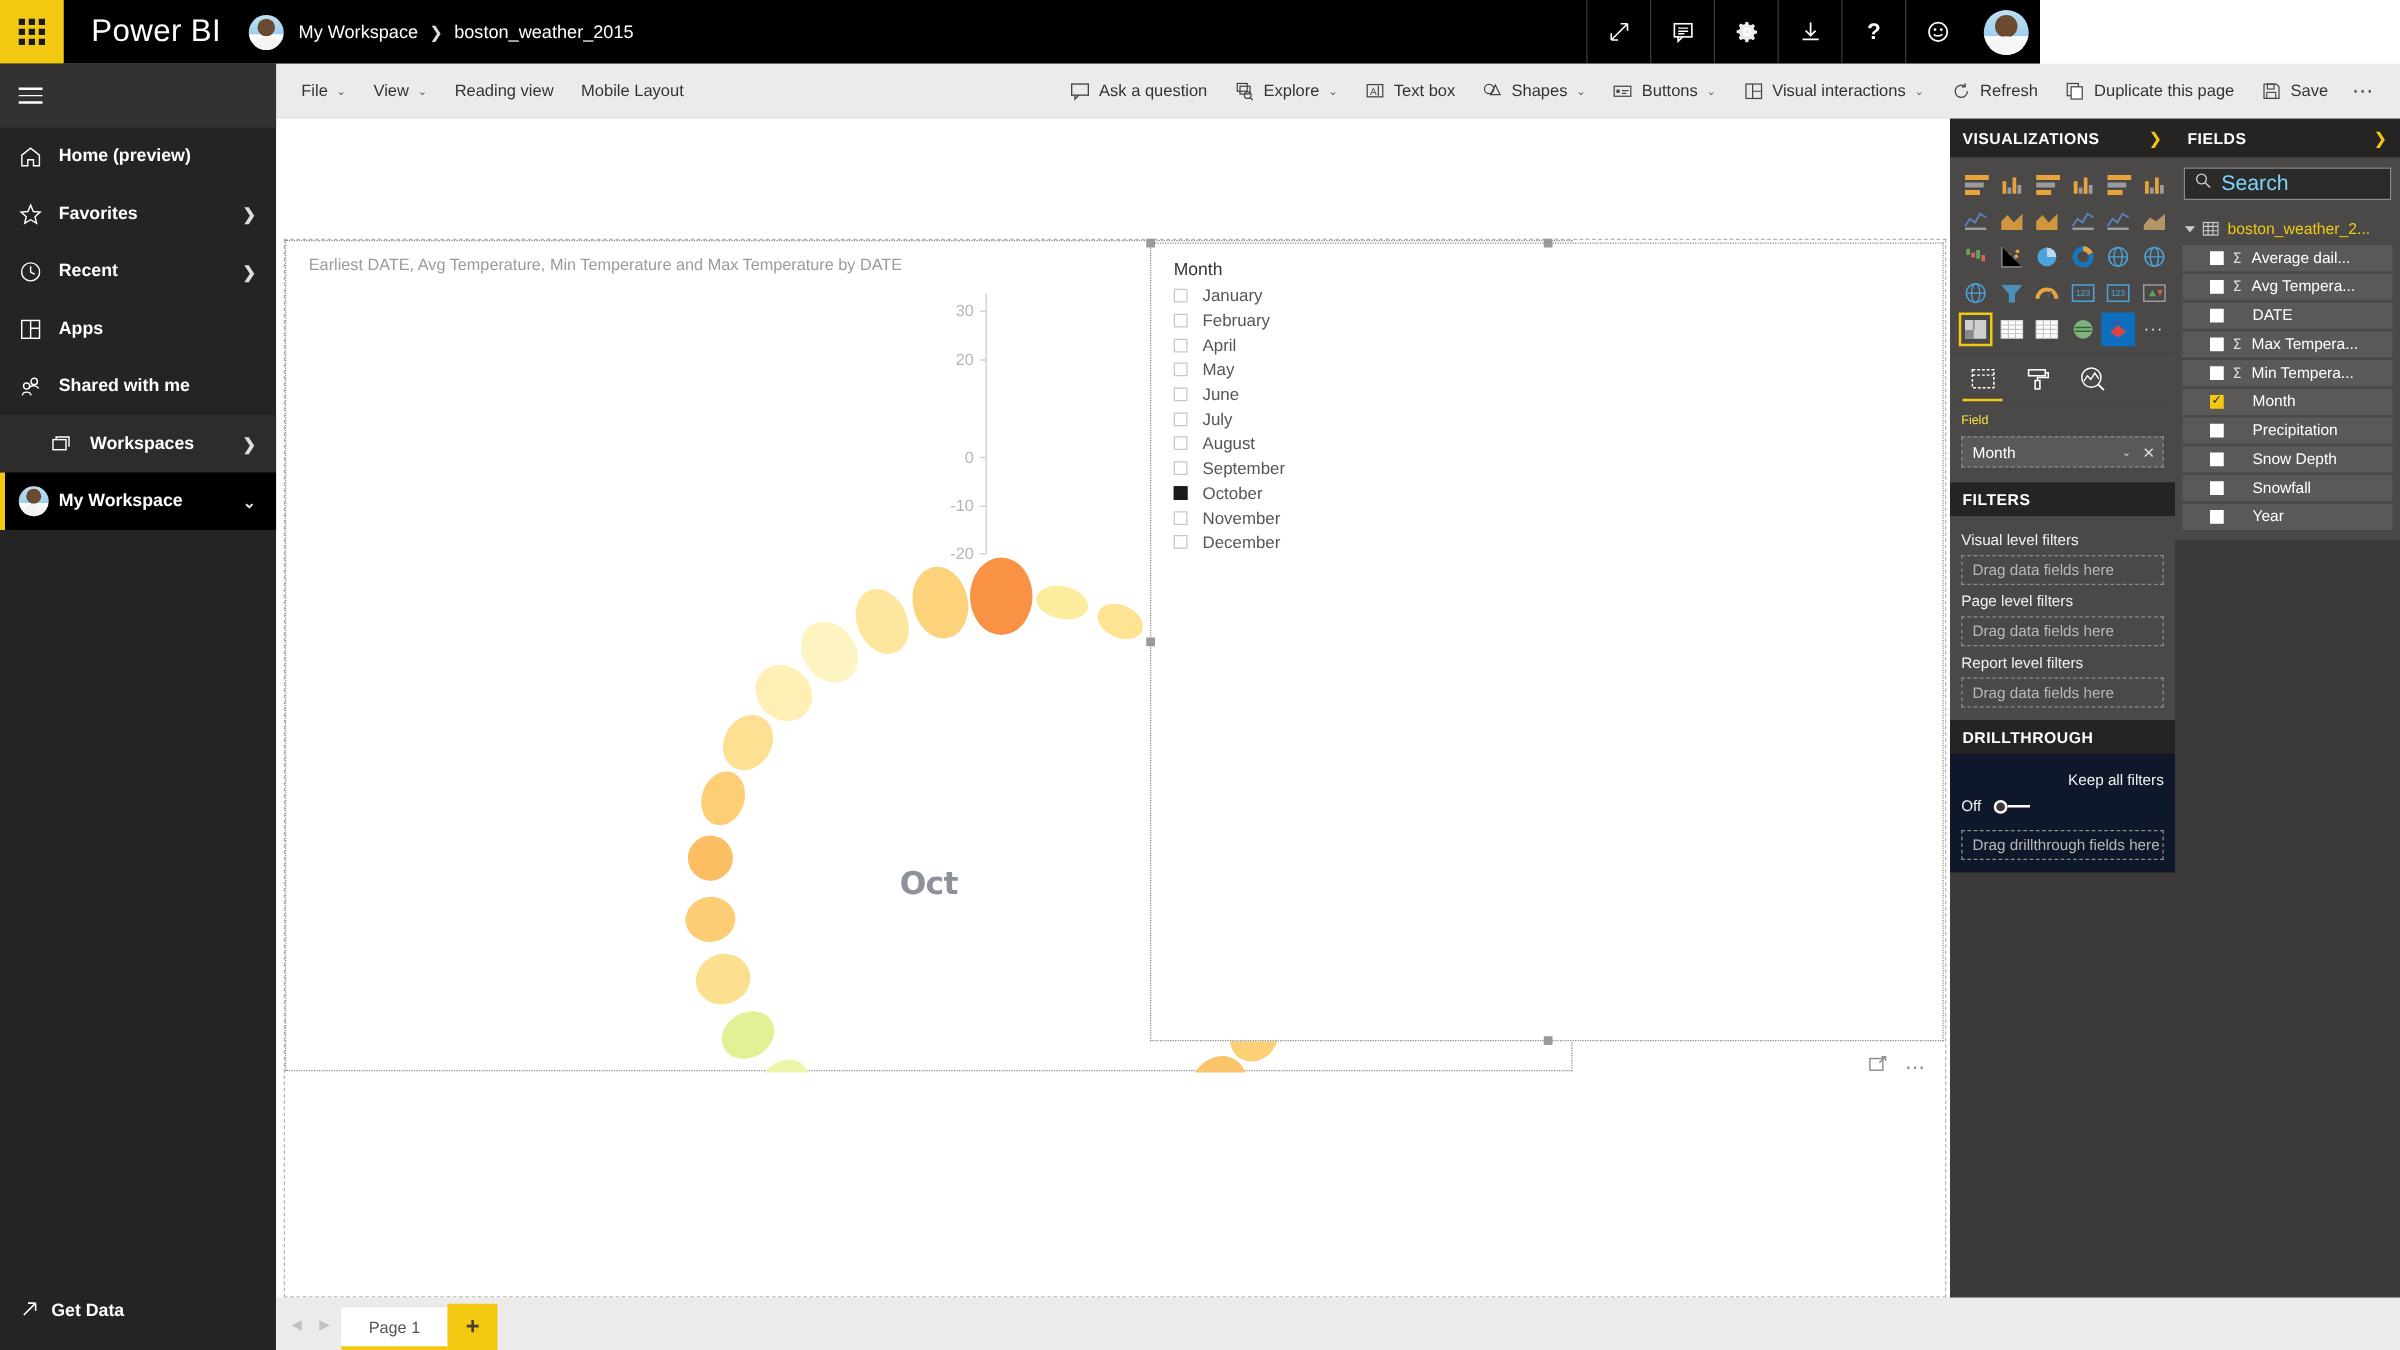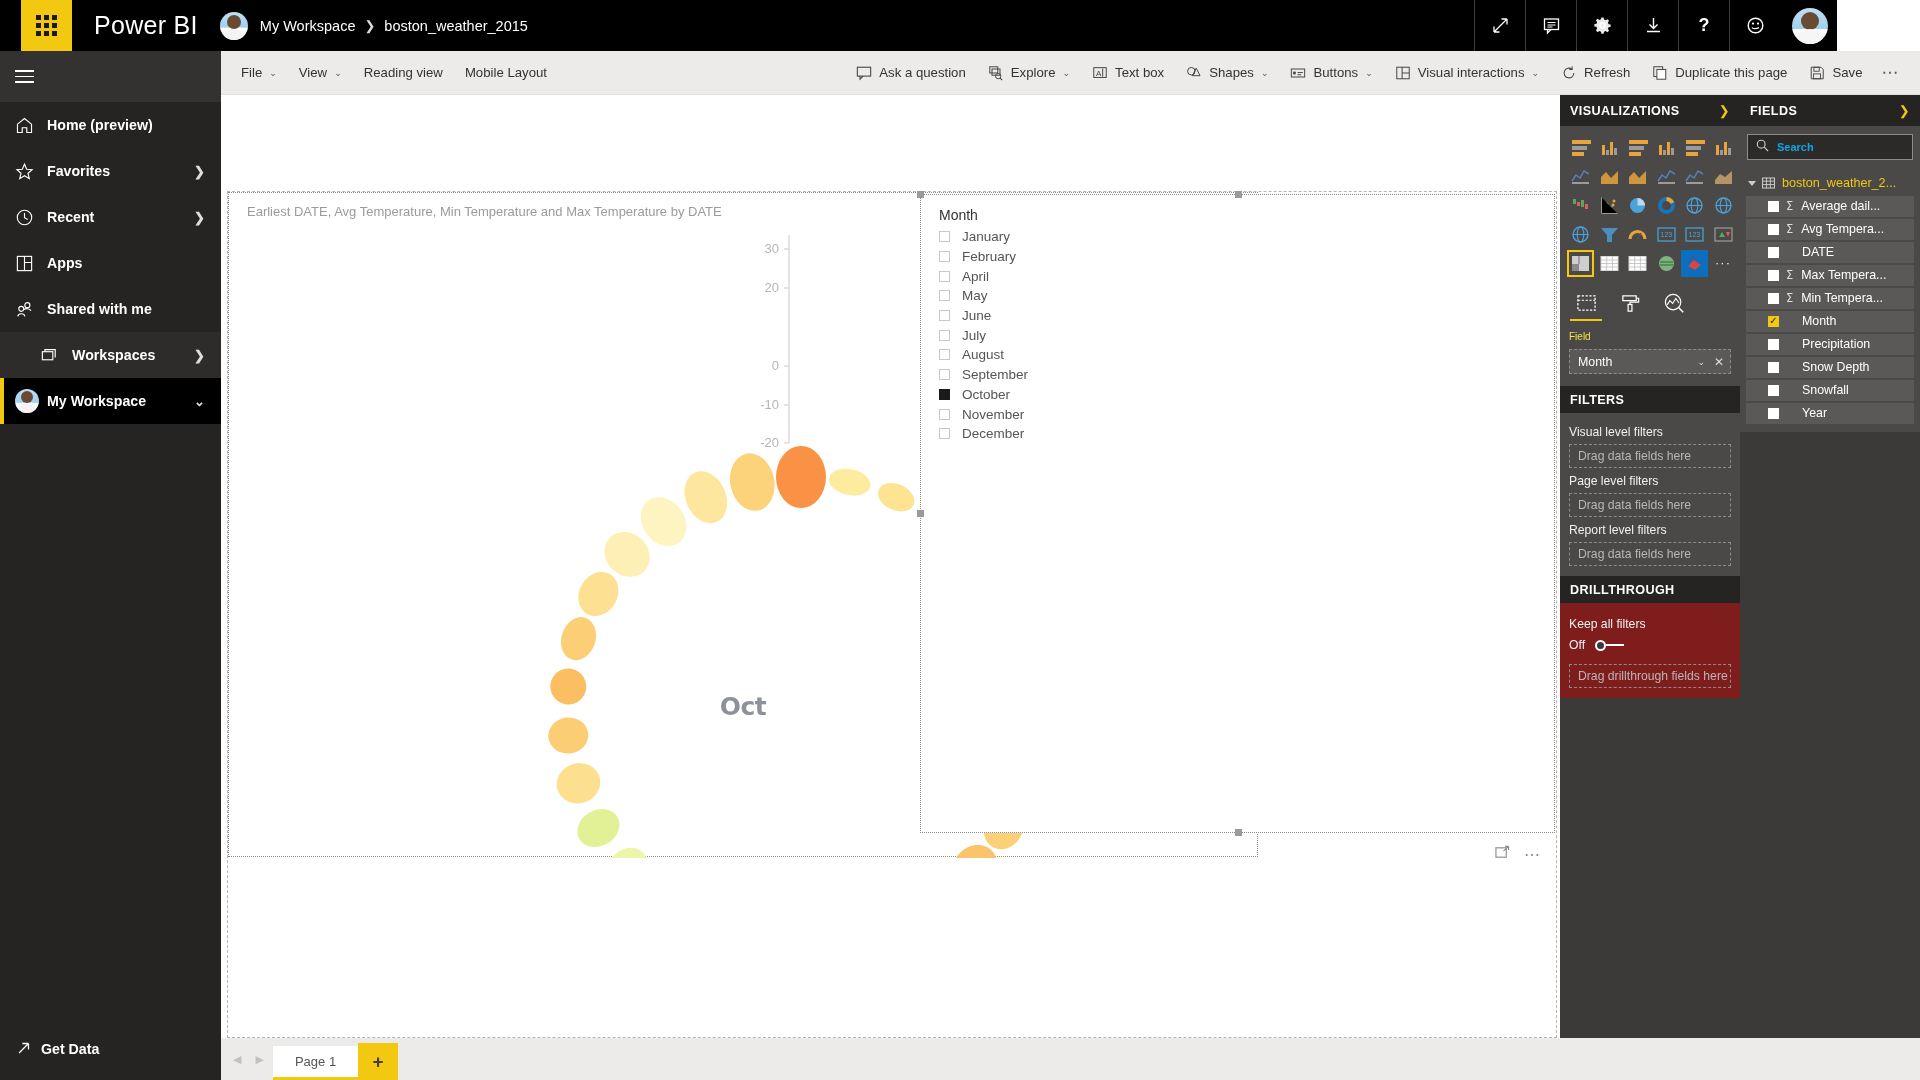--- a/index.html
+++ b/index.html
@@ -6,22 +6,22 @@
   html, body {
     width: 1920px; height: 1080px;
     font-family: "Liberation Sans", sans-serif;
     overflow: hidden;
     background: #fff;
   }
   .app { position: relative; width: 1920px; height: 1080px; }
 
   
   .topbar {
-    position: absolute; top: 0; left: 0; width: 1837px; height: 51px;
-    background: #000; display: flex; align-items: center; padding-left: 21px;
+    position: absolute; top: 0; left: 0; width: 1632px; height: 51px;
+    background: #000; display: flex; align-items: center;
   }
   .waffle {
     width: 51px; height: 51px; background: #F2C811;
     display: flex; align-items: center; justify-content: center;
   }
   .waffle-grid {
     display: grid; grid-template-columns: repeat(3, 5px);
     grid-template-rows: repeat(3, 5px); gap: 3px;
   }
   .waffle-grid i { background: #1a1a1a; display: block; width: 5px; height: 5px; }
@@ -210,35 +210,35 @@
   .sec-hdr {
     height:27px; background:#252423; display:flex; align-items:center; padding:0 10px;
     font-size:12.6px; font-weight:700; letter-spacing:.4px;
   }
   .filters-body { background:#4a4948; padding: 6px 9px 10px 9px; }
   .f-label { font-size:12.2px; color:#f1f1f1; margin: 6px 0 5px 0; }
   .f-drop {
     height:24px; border:1px dashed #8d8b89; display:flex; align-items:center;
     padding-left:8px; font-size:12.2px; color:#b9b7b5;
   }
-  .drill-body { background:#7f1d1d; padding: 8px 9px 10px 9px; }
+  .drill-body { background:#0f172a; padding: 8px 9px 10px 9px; text-align: right; }
   .toggle-row { display:flex; align-items:center; margin:7px 0 12px 0; }
   .toggle-row .tl { font-size:12.2px; color:#f1f1f1; margin-right:10px; }
   .tgl { display:flex; align-items:center; }
   .tgl .knob {
     width:11px; height:11px; border-radius:50%; border:2px solid #fff; background:#3b3a39;
   }
   .tgl .track { width:18px; height:2px; background:#fff; }
 
   .search-wrap { padding: 8px 7px; background:#4a4948; }
   .search-box {
     height:26px; background:#2b2a29; border:1px solid #8d8b89;
     display:flex; align-items:center; padding-left:8px; gap:8px;
   }
-  .search-box .ph { font-size:11px; color:#0ea5e9;font-weight:bold; }
+  .search-box .ph { font-size:17px; color:#7dd3fc; }
   .tree { background:#4a4948; padding: 4px 6px 6px 6px; }
   .tree-root { display:flex; align-items:center; height:22px; font-size:12.6px; color:#F2C811; }
   .tree-root .tri {
     width:0; height:0; border-left:4.5px solid transparent; border-right:4.5px solid transparent;
     border-top:5px solid #cfcdcb; margin-right:6px; margin-left:2px;
   }
   .field-row {
     display:flex; align-items:center; height:21.5px; margin: 1.5px 0;
     background:#5a5958; padding-left:22px; font-size:12.4px; color:#fff;
   }

